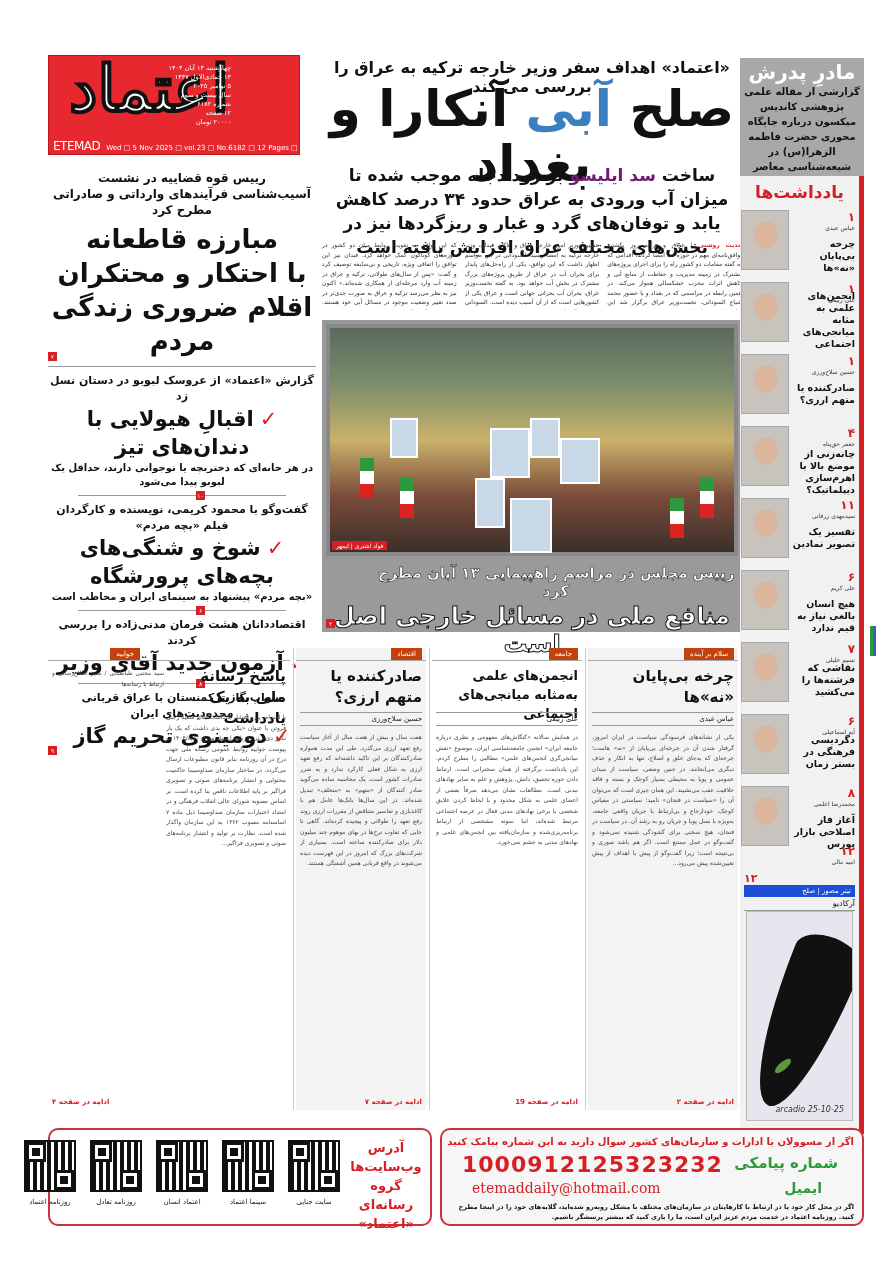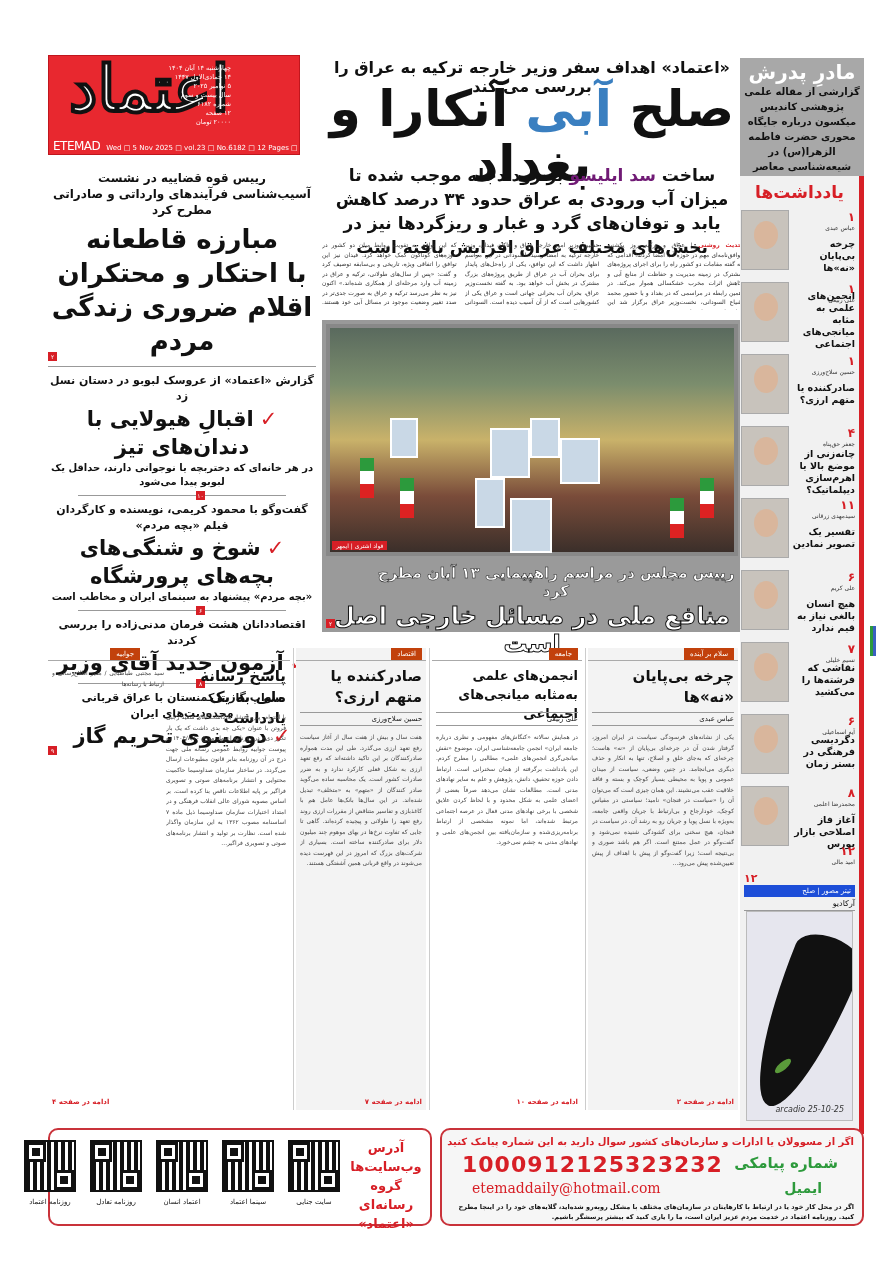--- a/index.html
+++ b/index.html
@@ -294,21 +294,21 @@
     <div class="cont">ادامه در صفحه ۲</div>
   </div>
   <div class="vline" style="right:152px;"></div>
 
   <div class="lcol" style="right:156px;width:150px;">
     <div class="tag" style="right:4px;">جامعه</div>
     <div class="topline"></div>
     <div class="hd" style="font-size:13px;line-height:19px;">انجمن‌های علمی به‌مثابه میانجی‌های اجتماعی</div>
     <div class="au" style="top:64px;">علی ربیعی</div>
     <div class="body" style="top:84px;">در همایش سالانه «کنگاش‌های مفهومی و نظری درباره جامعه ایران» انجمن جامعه‌شناسی ایران، موضوع «نقش میانجی‌گری انجمن‌های علمی» مطالبی را مطرح کردم. این یادداشت برگرفته از همان سخنرانی است. ارتباط دادن حوزه تحقیق، دانش، پژوهش و علم به سایر نهادهای مدنی است. مطالعات نشان می‌دهد صرفاً بعضی از اعضای علمی به شکل محدود و با لحاظ کردن علایق شخصی با برخی نهادهای مدنی فعال در عرصه اجتماعی مرتبط شده‌اند، اما نمونه مشخصی از ارتباط برنامه‌ریزی‌شده و سازمان‌یافته بین انجمن‌های علمی و نهادهای مدنی به چشم نمی‌خورد.</div>
-    <div class="cont">ادامه در صفحه ۱۰</div>
+    <div class="cont">ادامه در صفحه 19</div>
   </div>
   <div class="vline" style="right:308px;"></div>
 
   <div class="lcol shade" style="right:312px;width:130px;">
     <div class="tag" style="right:4px;">اقتصاد</div>
     <div class="topline"></div>
     <div class="hd">صادرکننده یا متهم ارزی؟</div>
     <div class="au" style="top:64px;">حسین سلاح‌ورزی</div>
     <div class="body" style="top:84px;">هفت سال و بیش از هفت سال از آغاز سیاست رفع تعهد ارزی می‌گذرد. طی این مدت همواره صادرکنندگان بر این تاکید داشته‌اند که رفع تعهد ارزی به شکل فعلی کارکرد ندارد و به ضرر صادرات کشور است. یک محاسبه ساده می‌گوید صادر کنندگان از «متهم» به «متخلف» تبدیل شده‌اند. در این سال‌ها بانک‌ها عامل هم با کاغذبازی و تفاسیر متناقض از مقررات ارزی روند رفع تعهد را طولانی و پیچیده کرده‌اند. گاهی تا جایی که تفاوت نرخ‌ها در بهای موهوم چند میلیون دلار برای صادرکننده ساخته است. بسیاری از شرکت‌های بزرگ که امروز در این فهرست دیده می‌شوند در واقع قربانی همین آشفتگی هستند.</div>
     <div class="cont">ادامه در صفحه ۷</div>

